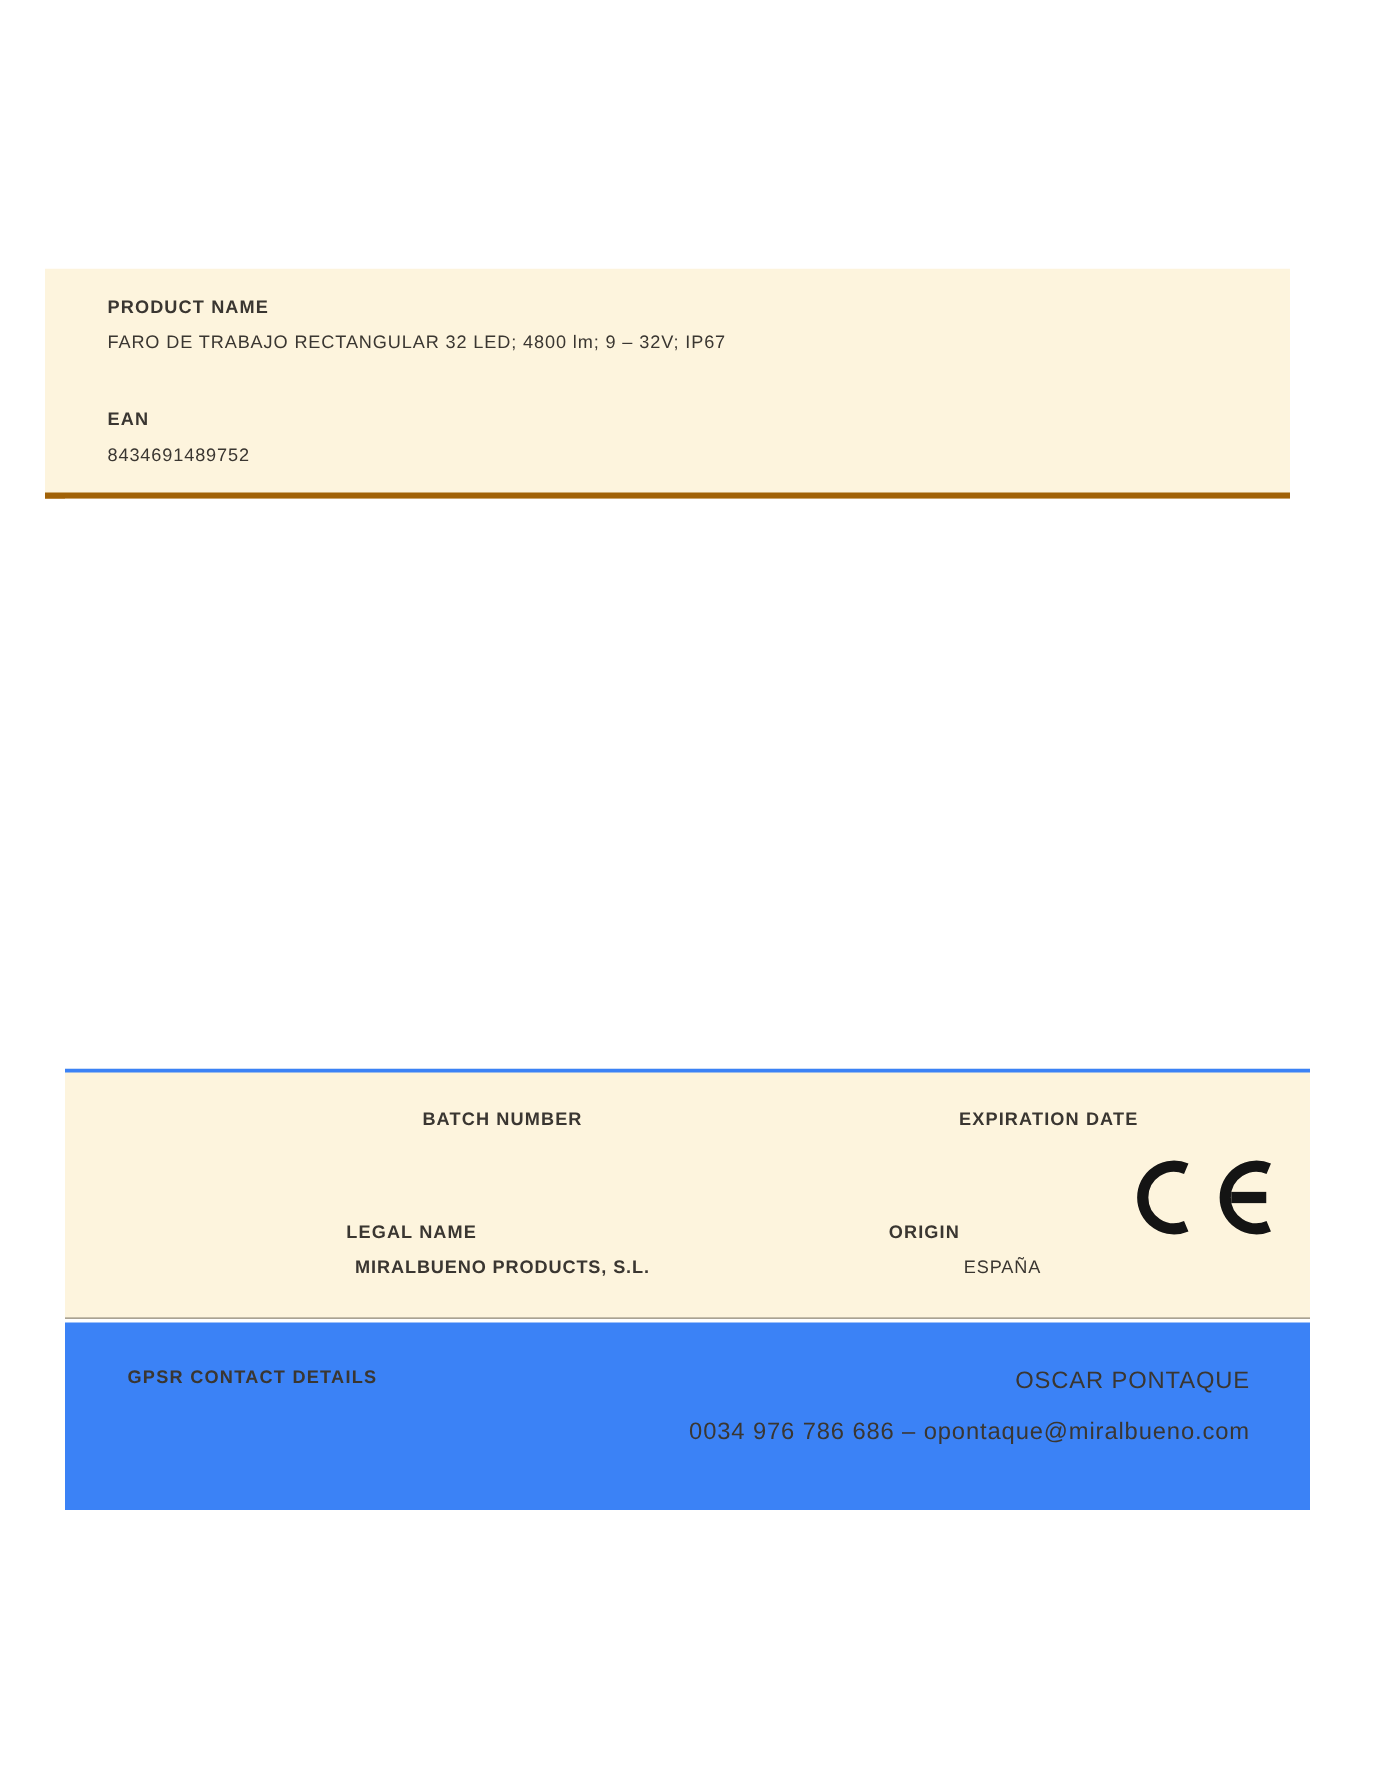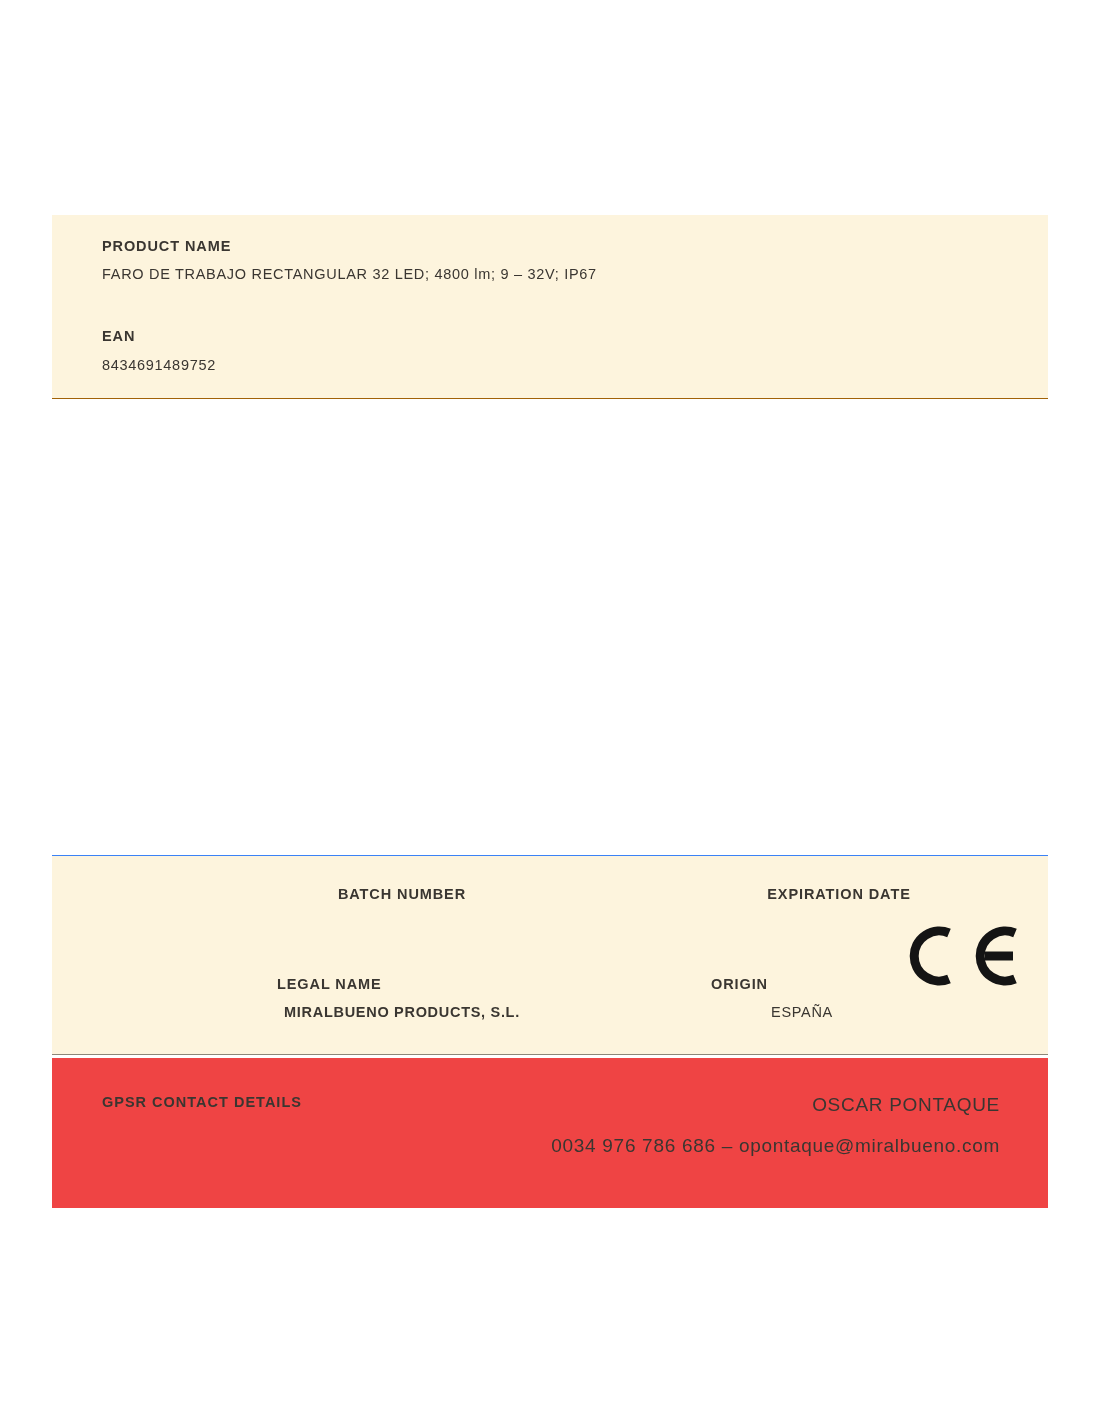--- a/index.html
+++ b/index.html
@@ -20,25 +20,25 @@
     position: absolute;
     left: 0;
     top: 0;
     width: 1100px;
     height: 1422px;
   }
 
   
   .top-block {
     position: absolute;
-    left: 52px;
+    left: 36px;
     top: 215px;
     width: 996px;
     background: #fdf4dd;
-    border-bottom: 1px solid #a16207;
+    border-bottom: 5px solid #a16207;
     padding: 0;
     box-sizing: border-box;
     height: 184px;
   }
   .field-label {
     font-size: 14.5px;
     font-weight: bold;
     letter-spacing: 0.9px;
     color: #3a3631;
   }
@@ -79,21 +79,21 @@
   }
 
   
   .batch-block {
     position: absolute;
     left: 52px;
     top: 855px;
     width: 996px;
     height: 200px;
     background: #fdf4dd;
-    border-top: 1px solid #3b82f6;
+    border-top: 3px solid #3b82f6;
     border-bottom: 1px solid #8d8678;
     box-sizing: border-box;
   }
   .batch-block .col-batch-label {
     position: absolute;
     left: 225px;
     top: 30px;
     width: 250px;
     text-align: center;
   }
@@ -156,21 +156,21 @@
     height: 70px;
   }
 
   
   .gpsr-block {
     position: absolute;
     left: 52px;
     top: 1058px;
     width: 996px;
     height: 150px;
-    background: #ef4444;
+    background: #3b82f6;
     box-sizing: border-box;
   }
   .gpsr-label {
     position: absolute;
     left: 50px;
     top: 36px;
     font-size: 14.5px;
     font-weight: bold;
     letter-spacing: 1px;
   }

